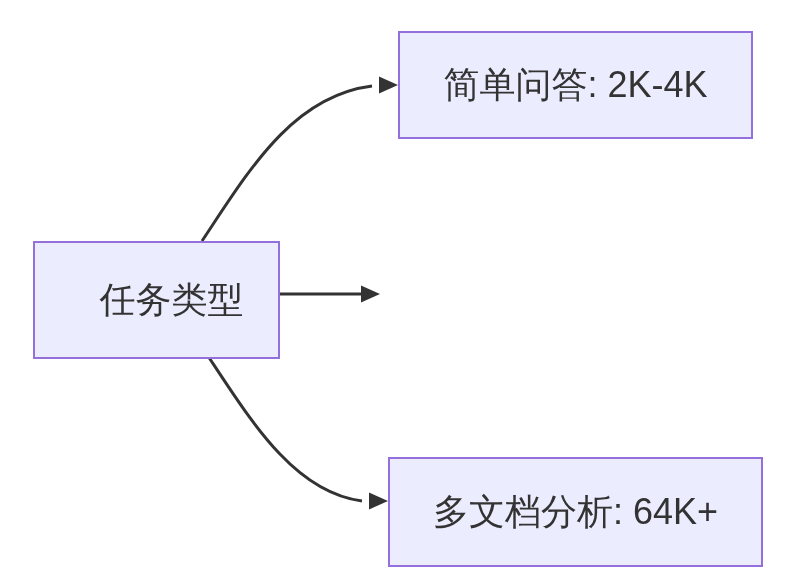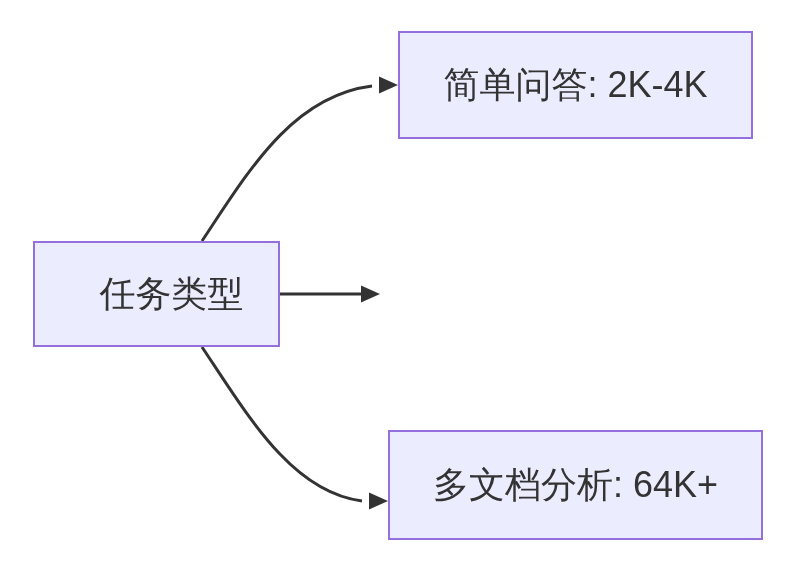--- a/index.html
+++ b/index.html
@@ -41,24 +41,24 @@
     border: 2px solid #9370DB;
     color: #333333;
     display: flex;
     align-items: center;
     justify-content: center;
     font-size: 36px;
     line-height: 1.2;
     white-space: nowrap;
     text-align: right;
   }
-  .node-root   { left: 33px;  top: 241px; width: 247px; height: 106px; padding-left: 30px; }
+  .node-root   { left: 33px;  top: 241px; width: 247px; height: 118px; padding-left: 30px; }
   .node-b0     { left: 398px; top: 31px;  width: 355px; height: 108px; }
   .node-b1     { left: 380px; top: 240px; width: 393px; height: 108px; }
-  .node-b2     { left: 388px; top: 430px; width: 375px; height: 110px; }
+  .node-b2     { left: 388px; top: 457px; width: 375px; height: 110px; }
 </style>
 </head>
 <body>
 
 <div class="canvas">
 
   <svg class="edges" viewBox="0 0 787 572" xmlns="http://www.w3.org/2000/svg">
 
     <g>
       <path class="edge" d="M202,241 C248,172 292,96 372,86"></path>

